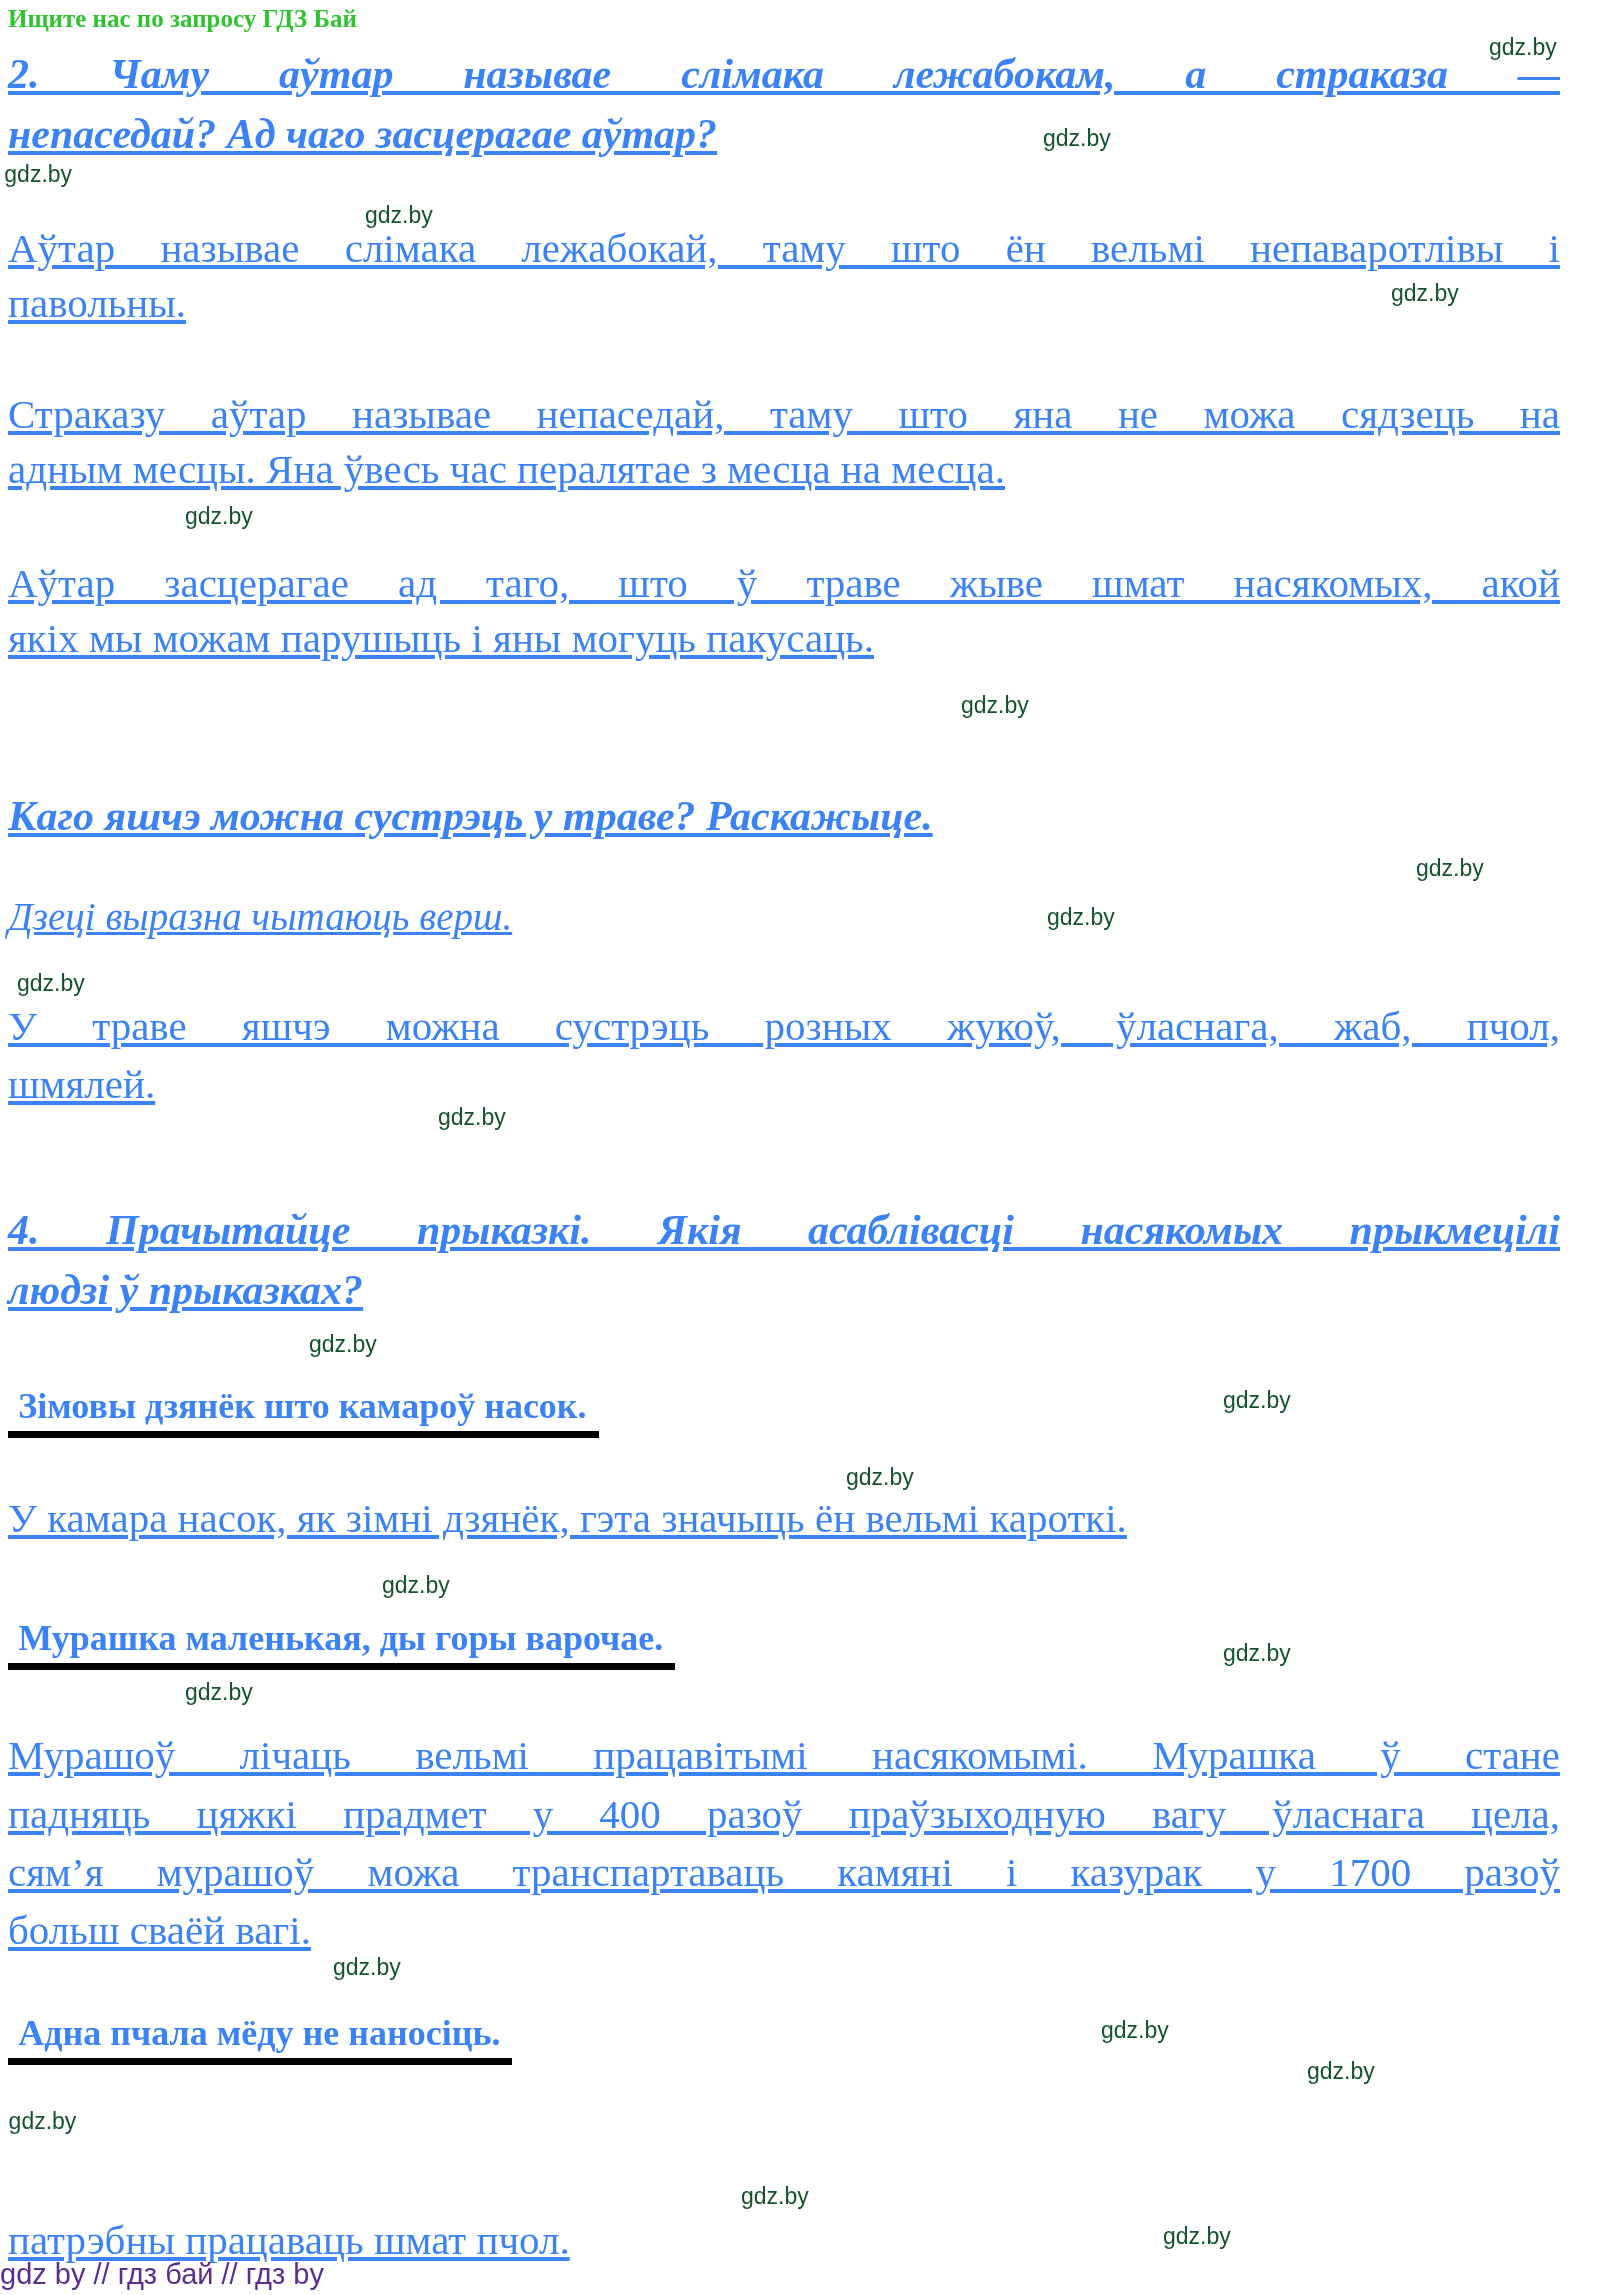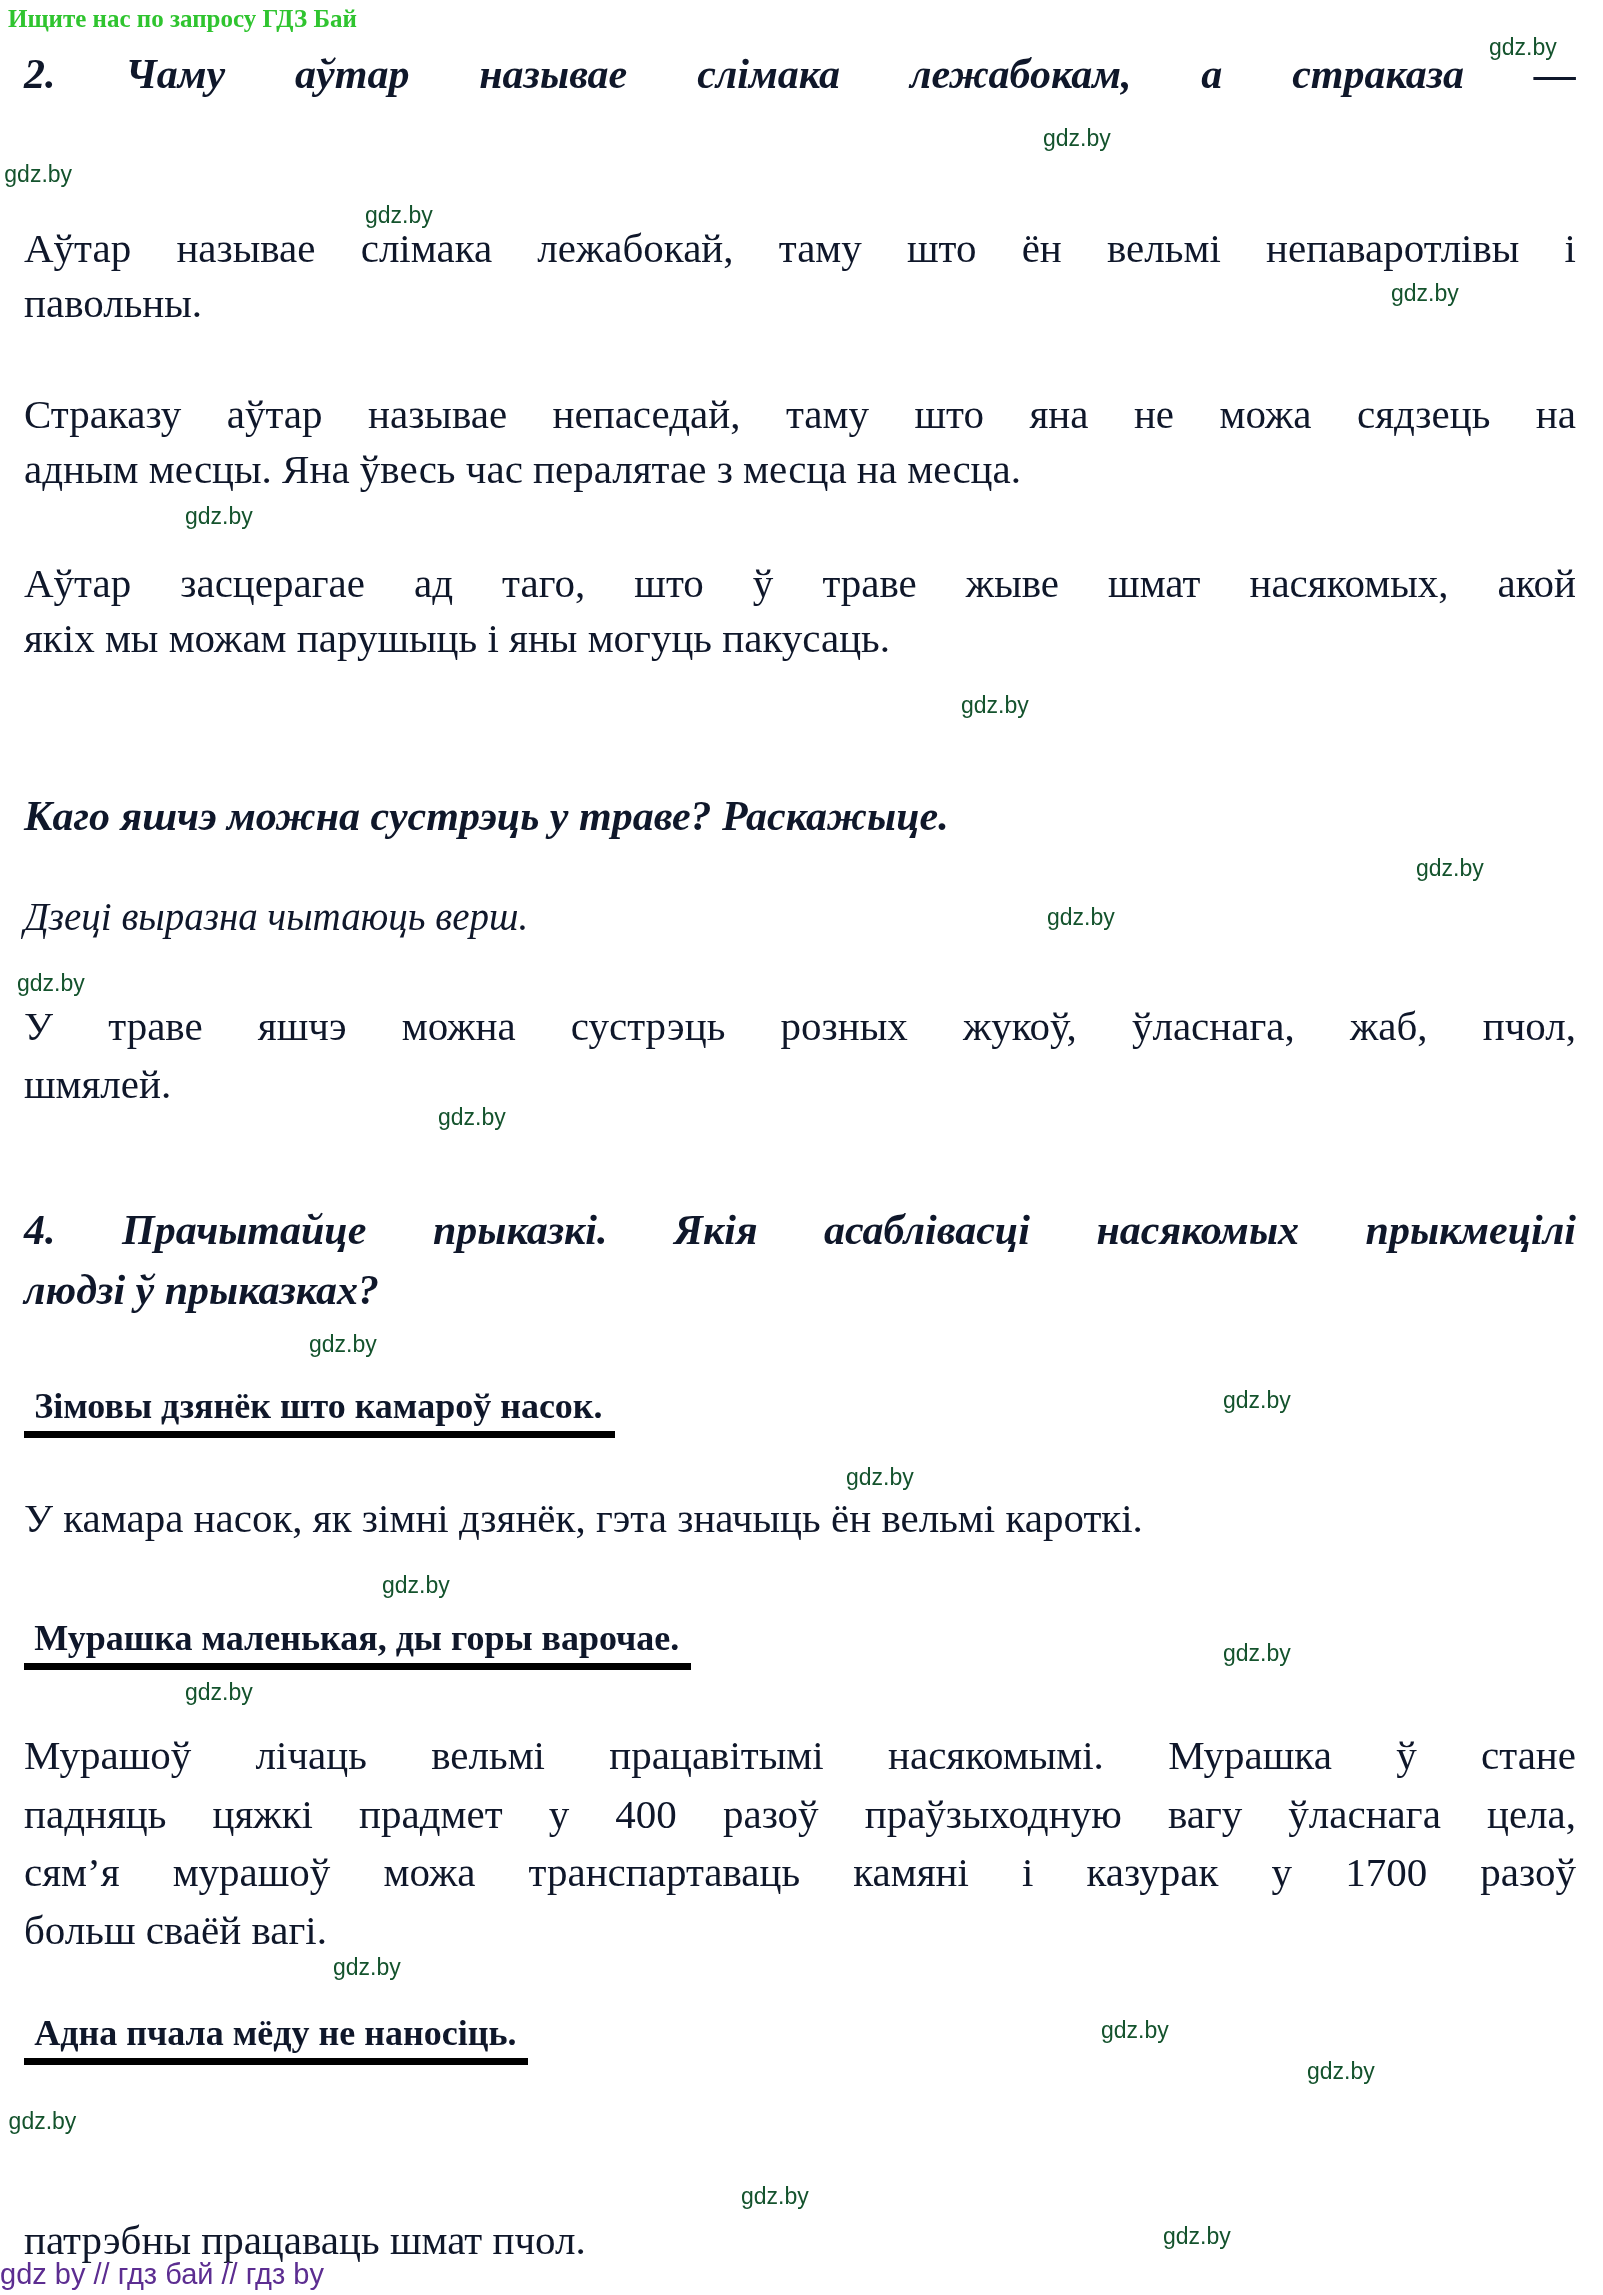--- a/index.html
+++ b/index.html
@@ -11,26 +11,27 @@
     position: relative;
     width: 1604px;
     height: 2295px;
     background: #ffffff;
     overflow: hidden;
     font-family: "Liberation Serif", "DejaVu Serif", serif;
     color: #050505;
   }
   .line {
     position: absolute;
-    left: 24px;
+    left: 8px;
     width: 1552px;
     font-size: 41px;
     line-height: 1.15;
     white-space: nowrap;
-    color: #0f172a;
+    color: #3b82f6;
+    text-decoration: underline;
   }
   .just {
     white-space: normal;
     text-align: justify;
     text-align-last: justify;
   }
   .q {
     font-weight: bold;
     font-style: italic;
     font-size: 42px;
@@ -98,20 +99,21 @@
   <span class="wm" style="left:1223px; top:1642px">gdz.by</span>
   <span class="wm" style="left:185px;  top:1681px">gdz.by</span>
   <span class="wm" style="left:333px;  top:1956px">gdz.by</span>
   <span class="wm" style="left:1101px; top:2019px">gdz.by</span>
   <span class="wm" style="left:1307px; top:2060px">gdz.by</span>
   <span class="wm" style="left:8.6px;   top:2110px">gdz.by</span>
   <span class="wm" style="left:741px;  top:2185px">gdz.by</span>
   <span class="wm" style="left:1163px; top:2225px">gdz.by</span>
 
   <div class="line q just" style="top:50px">2. Чаму аўтар называе слімака лежабокам, а страказа —</div>
+  <div class="line q" style="top:110px">непаседай? Ад чаго засцерагае аўтар?</div>
 
   <div class="line just" style="top:225px">Аўтар называе слімака лежабокай, таму што ён вельмі непаваротлівы і</div>
   <div class="line" style="top:280px">павольны.</div>
 
   <div class="line just" style="top:391px">Страказу аўтар называе непаседай, таму што яна не можа сядзець на</div>
   <div class="line" style="top:446px">адным месцы. Яна ўвесь час пералятае з месца на месца.</div>
 
   <div class="line just" style="top:560px">Аўтар засцерагае ад таго, што ў траве жыве шмат насякомых, акой</div>
   <div class="line" style="top:615px">якіх мы можам парушыць і яны могуць пакусаць.</div>
 

